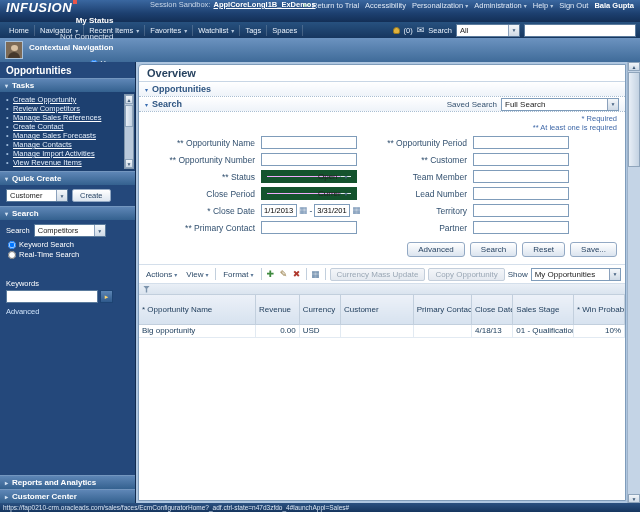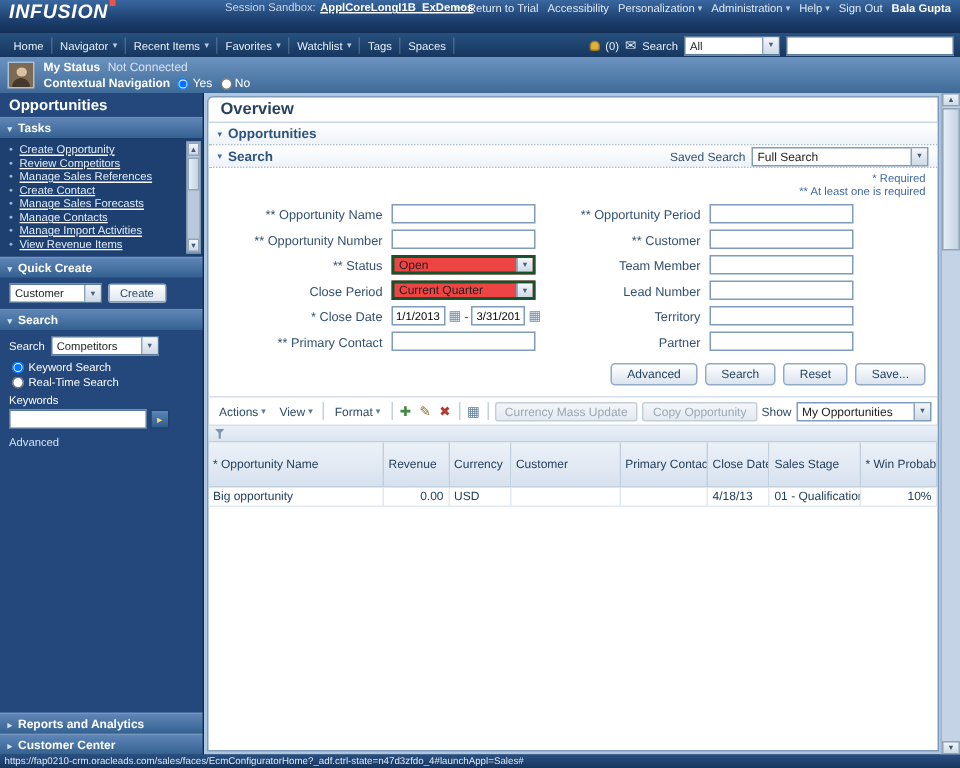--- a/index.html
+++ b/index.html
@@ -48,21 +48,21 @@
   
   .statusbar {
     position:absolute; top:38px; left:0; right:0; height:24px;
     background: linear-gradient(180deg,#6c93c0,#3f6b99);
     display:flex; align-items:center; padding:0 5px; color:#fff;
   }
   .avatar { width:18px; height:18px; border:1px solid #a9c2dc; background:#7d6a55; position:relative; margin-right:6px; flex:none; }
   .avatar .head { position:absolute; top:3px; left:5px; width:7px; height:6px; border-radius:50%; background:#d9c1a2; }
   .avatar .shoulders { position:absolute; bottom:0; left:2px; width:12px; height:6px; border-radius:6px 6px 0 0; background:#46382b; }
   .status-lines { display:flex; flex-direction:column; line-height:11px; font-size:8px; }
-  .status-row { display:flex; align-items:flex-end; gap:5px; }
+  .status-row { display:flex; align-items:flex-end; gap:5px;flex-direction:column; }
   .status-strong { font-weight:bold; }
   .status-dim { color:#d7e3f1; }
   .radio-lbl { display:flex; align-items:center; gap:2px; }
   .radio-lbl input { width:8px; height:8px; margin:0; }
 
   
   .bodyarea { position:absolute; top:62px; left:0; right:0; bottom:9px; display:flex; }
 
   
   .sidebar { width:136px; flex:none; background:#24487b; color:#fff; display:flex; flex-direction:column; border-right:1px solid #122c50; }
@@ -120,21 +120,21 @@
   .saved-select .sel-text { padding:0 3px; flex:1; }
 
   .required-notes { text-align:right; padding:2px 8px 0 0; font-size:7.5px; color:#3f68a8; line-height:9px; }
 
   .form-grid {
     display:grid; grid-template-columns:100px 104px 96px 104px;
     column-gap:6px; row-gap:4px; padding:4px 0 6px 16px; align-items:center; font-size:8.5px;
   }
   .flabel { text-align:right; color:#32506f; white-space:nowrap; }
   .f-input { width:96px; height:13px; border:1px solid #7f9cba; font-size:8px; padding:0 2px; font-family:"Liberation Sans",sans-serif; }
-  .f-select { width:96px; background:#ef4444; border:2px solid #14532d; height:13px; display:flex; align-items:center; color:#222; font-size:8px; }
+  .f-select { width:96px; background:#f0abfc; border:6px solid #14532d; height:13px; display:flex; align-items:center; color:#222; font-size:8px;padding-left:48px; }
   .f-select .sel-text { padding:0 3px; flex:1; overflow:hidden; white-space:nowrap; }
   .date-cell { display:flex; align-items:center; gap:2px; white-space:nowrap; }
   .date-input { width:36px; height:13px; border:1px solid #7f9cba; font-size:7.5px; padding:0 2px; font-family:"Liberation Sans",sans-serif; }
   .cal-icon { color:#6e8db0; font-size:9px; line-height:9px; }
   .dash { color:#32506f; }
 
   .form-buttons { display:flex; justify-content:flex-end; gap:5px; padding:2px 8px 7px 0; }
   .btn2 { background:linear-gradient(180deg,#ffffff,#dbe4ef); border:1px solid #93a9c4; border-radius:3px; color:#1f3c5c; font-size:8px; padding:2px 10px; font-family:"Liberation Sans",sans-serif; }
 
   .table-toolbar {
@@ -317,21 +317,21 @@
         </div>
       </div>
       <label class="srch-radio">
         <input type="radio" name="sidesearch" checked="" style="">
         <span>Keyword Search</span>
       </label>
       <label class="srch-radio">
         <input type="radio" name="sidesearch" style="">
         <span>Real-Time Search</span>
       </label>
-      <div style="margin-top:3px;">Keywords</div>
+      <div style="margin-top:20px;">Keywords</div>
       <div class="kw-row">
         <input class="kw-input" value="" style="">
         <span class="go-btn">▸</span>
       </div>
       <span class="adv-link">Advanced</span>
     </div>
 
     <div class="side-spacer"></div>
 
     <div class="panel-header">

